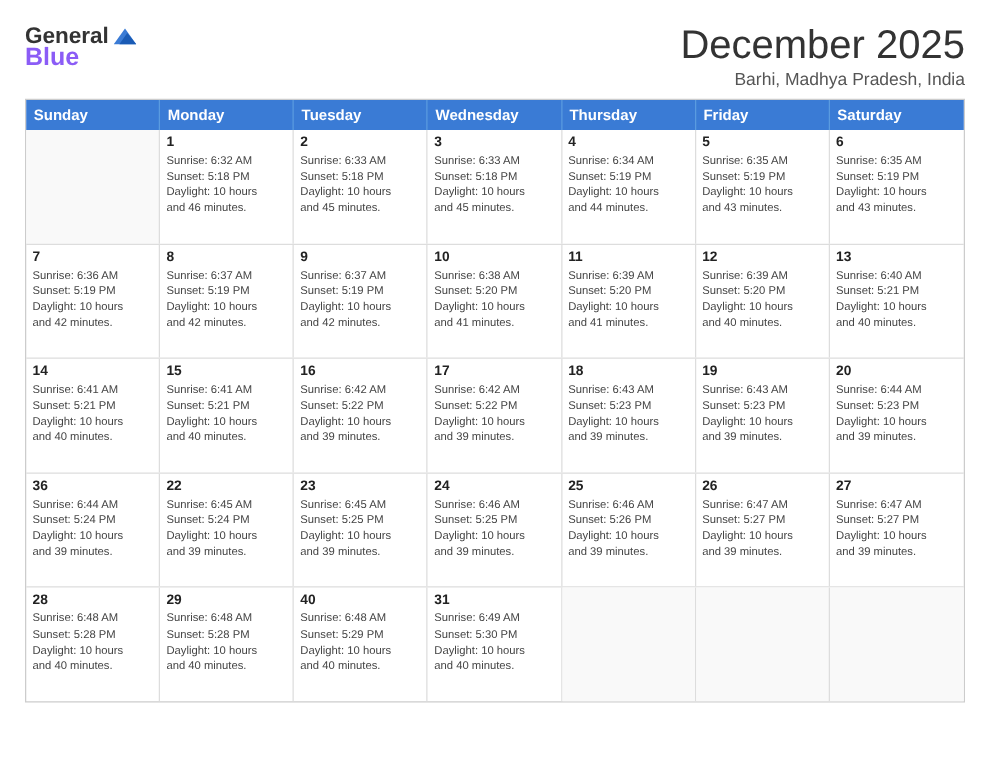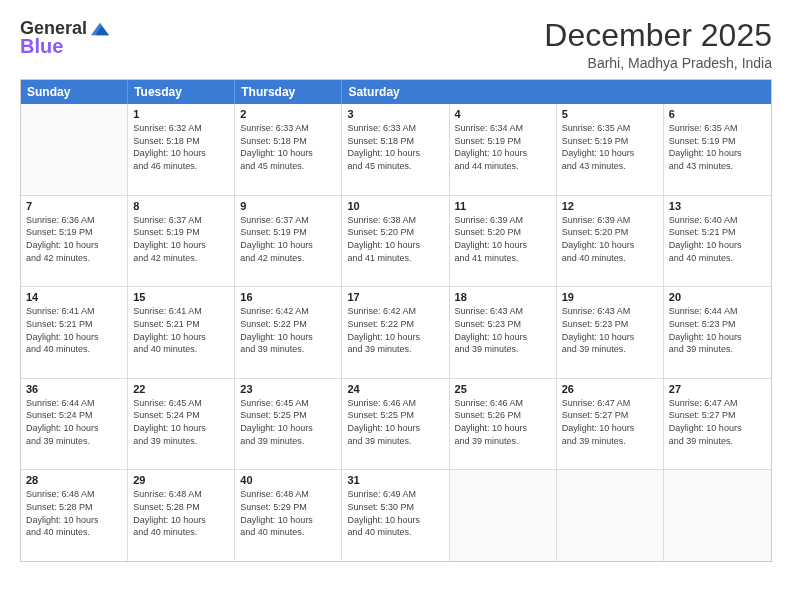--- a/index.html
+++ b/index.html
@@ -142,22 +142,25 @@
     </div>
     <div class="title-section">
       <div class="month-title">December 2025</div>
       <div class="location">Barhi, Madhya Pradesh, India</div>
     </div>
   </div>
 
   <div class="calendar">
     <div class="cal-header">
       <div class="cal-header-cell">Sunday</div>
+      <div class="cal-header-cell">Monday</div>
       <div class="cal-header-cell">Tuesday</div>
+      <div class="cal-header-cell">Wednesday</div>
       <div class="cal-header-cell">Thursday</div>
+      <div class="cal-header-cell">Friday</div>
       <div class="cal-header-cell">Saturday</div>
     </div>
     <div class="cal-body" id="cal-body">
     <div class="cal-row">
           <div class="cal-cell empty"></div>
           <div class="cal-cell">
             <span class="day-number">1</span>
             <div class="day-info">Sunrise: 6:32 AM<br>Sunset: 5:18 PM<br>Daylight: 10 hours<br>and 46 minutes.</div>
           </div>
           <div class="cal-cell">

